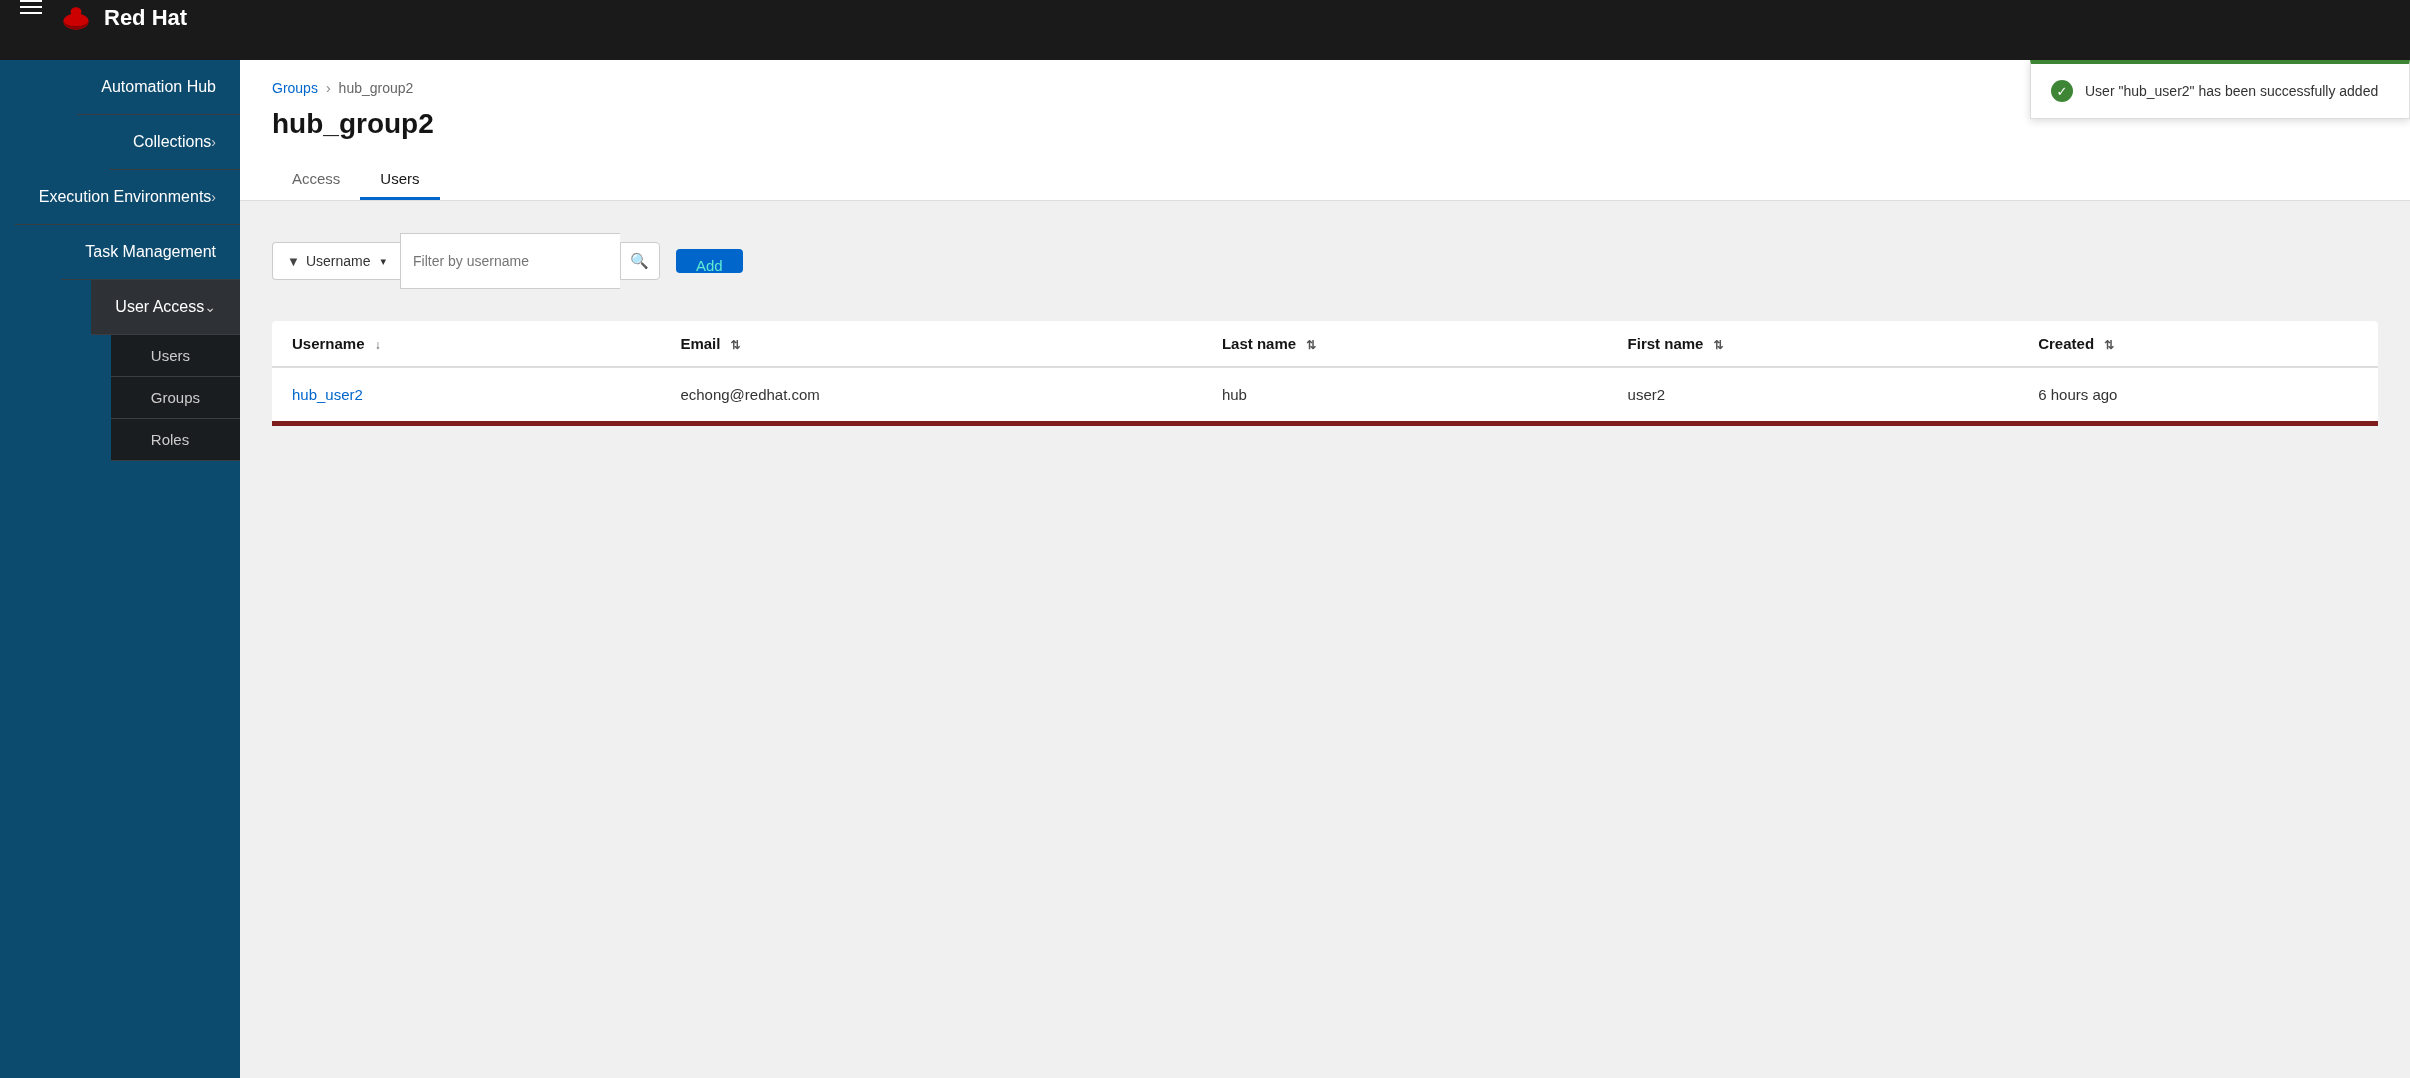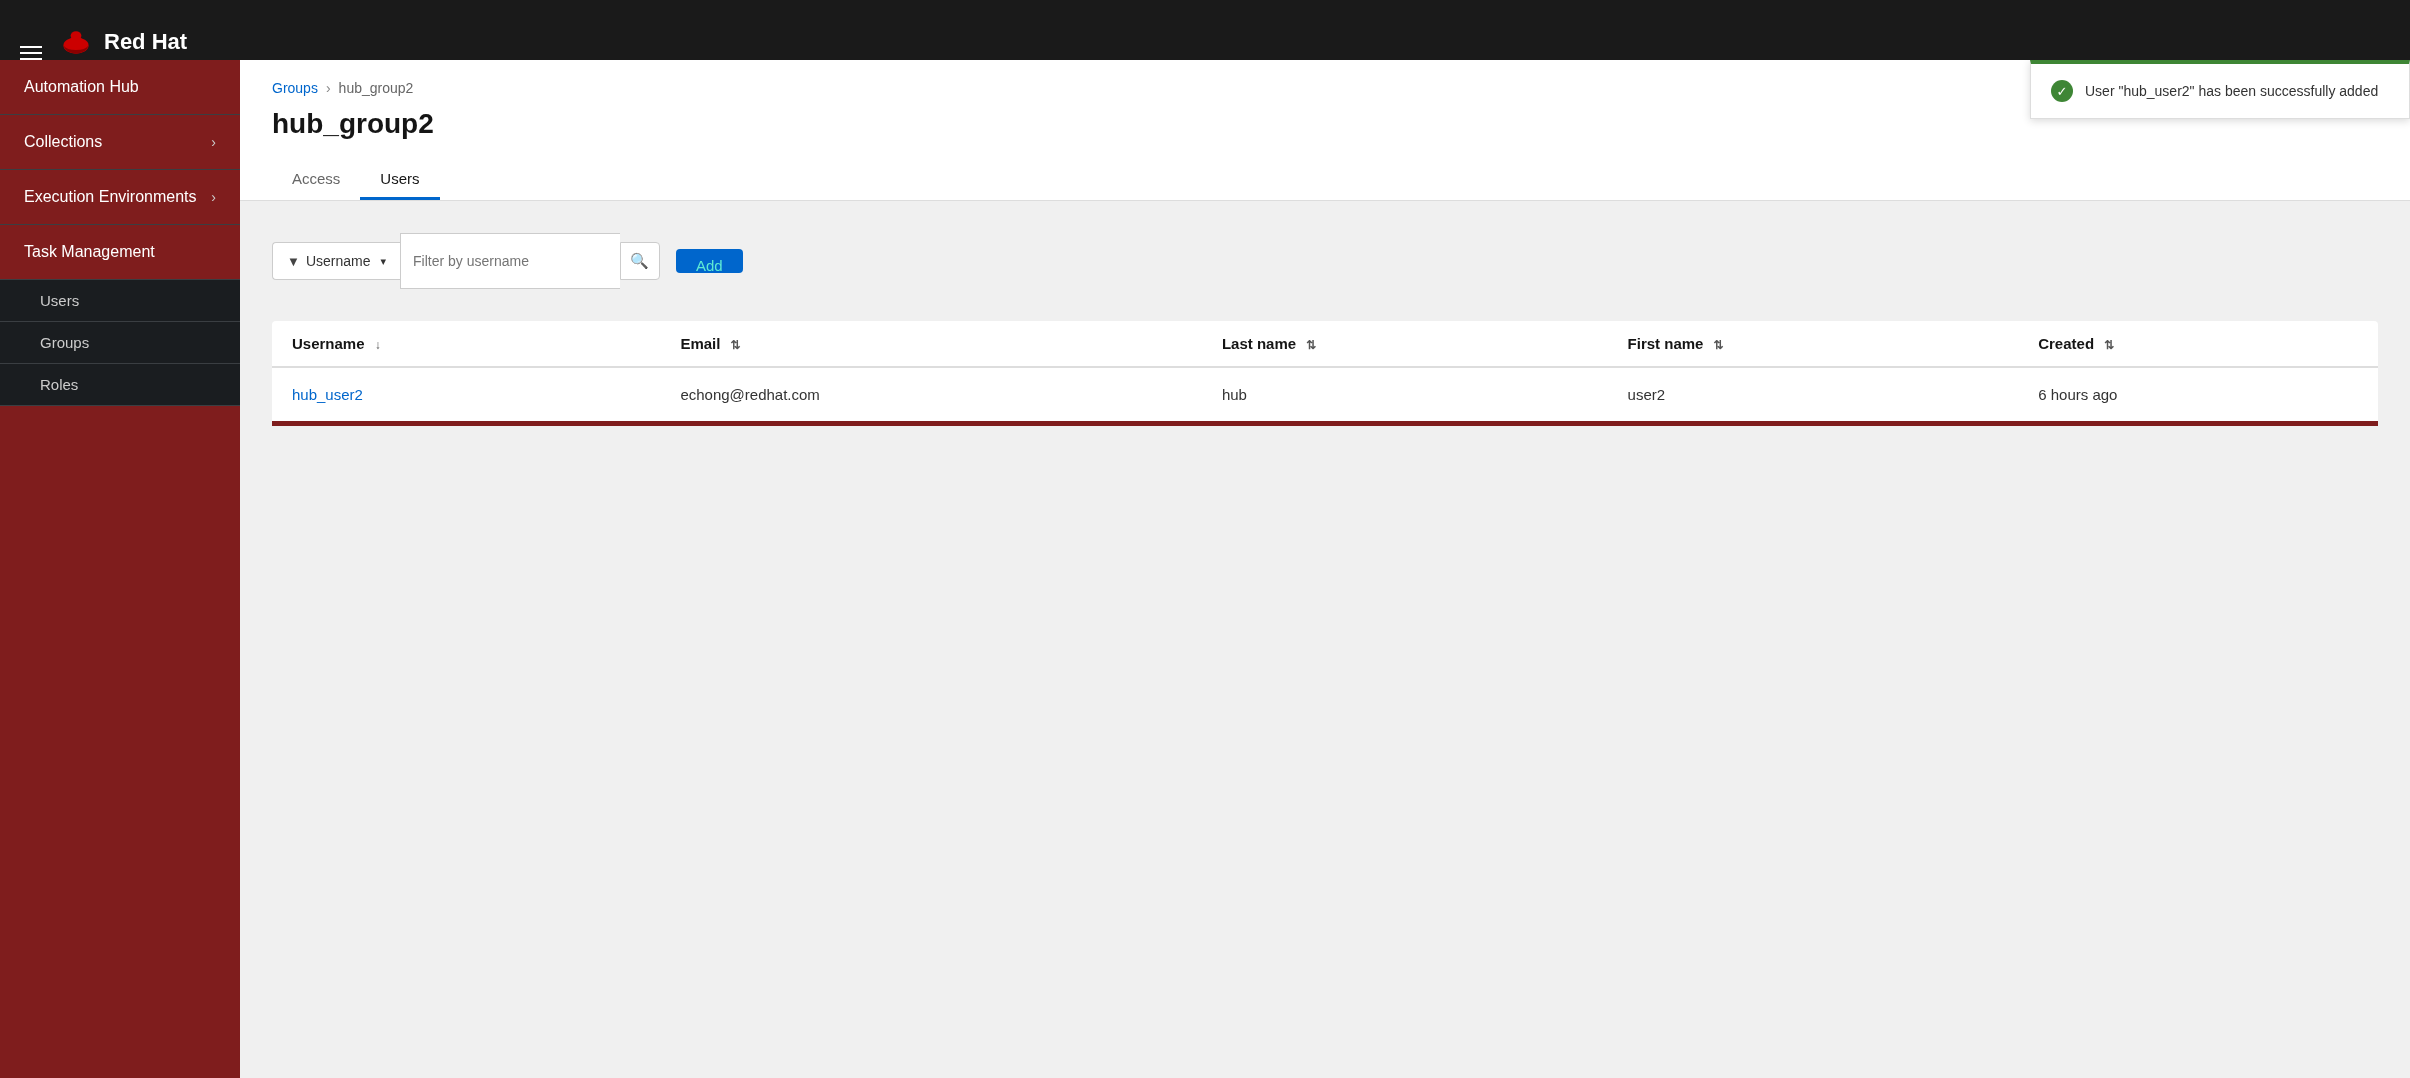--- a/index.html
+++ b/index.html
@@ -3,42 +3,43 @@
   <meta charset="utf-8">
   <style>
     * { margin: 0; padding: 0; box-sizing: border-box; }
     body { font-family: 'RedHatText', 'Helvetica Neue', Helvetica, Arial, sans-serif; font-size: 14px; display: flex; flex-direction: column; height: 100vh; overflow: hidden; }
 
     
     .navbar {
       background: #1a1a1a;
       height: 60px;
       display: flex;
-      align-items: flex-end;
+      align-items: flex-start;
       padding: 0 20px;
       gap: 16px;
       flex-shrink: 0;
     }
     .hamburger-icon { color: #fff; font-size: 20px; cursor: pointer; display: flex; flex-direction: column; gap: 4px; }
     .hamburger-icon span { display: block; width: 22px; height: 2px; background: #fff; }
     .brand { display: flex; align-items: center; gap: 10px; color: #fff; font-size: 22px; font-weight: 700; }
     .redhat-logo { width: 36px; height: 36px; }
 
     
     .layout { display: flex; flex: 1; overflow: hidden; }
 
     
     .sidebar {
       width: 240px;
-      background: #7f1d1d;
+      background: #0c4a6e;
       color: #fff;
       flex-shrink: 0;
       overflow-y: auto;
       display: flex;
       flex-direction: column;
+      align-items: flex-end;
     }
     .sidebar-item {
       padding: 18px 24px;
       font-size: 16px;
       border-bottom: 1px solid #3a3e42;
       cursor: pointer;
       display: flex;
       align-items: center;
       justify-content: space-between;
       color: #fff;
@@ -240,20 +241,24 @@
     <div class="sidebar-item">
       <span>Collections</span>
       <span class="chevron">›</span>
     </div>
     <div class="sidebar-item">
       <span>Execution Environments</span>
       <span class="chevron">›</span>
     </div>
     <div class="sidebar-item">
       <span>Task Management</span>
+    </div>
+    <div class="sidebar-item active-section">
+      <span>User Access</span>
+      <span class="chevron">⌄</span>
     </div>
     <div class="sidebar-sub">
       <div class="sidebar-sub-item">
         <span>Users</span>
       </div>
       <div class="sidebar-sub-item">
         <span>Groups</span>
       </div>
       <div class="sidebar-sub-item">
         <span>Roles</span>

